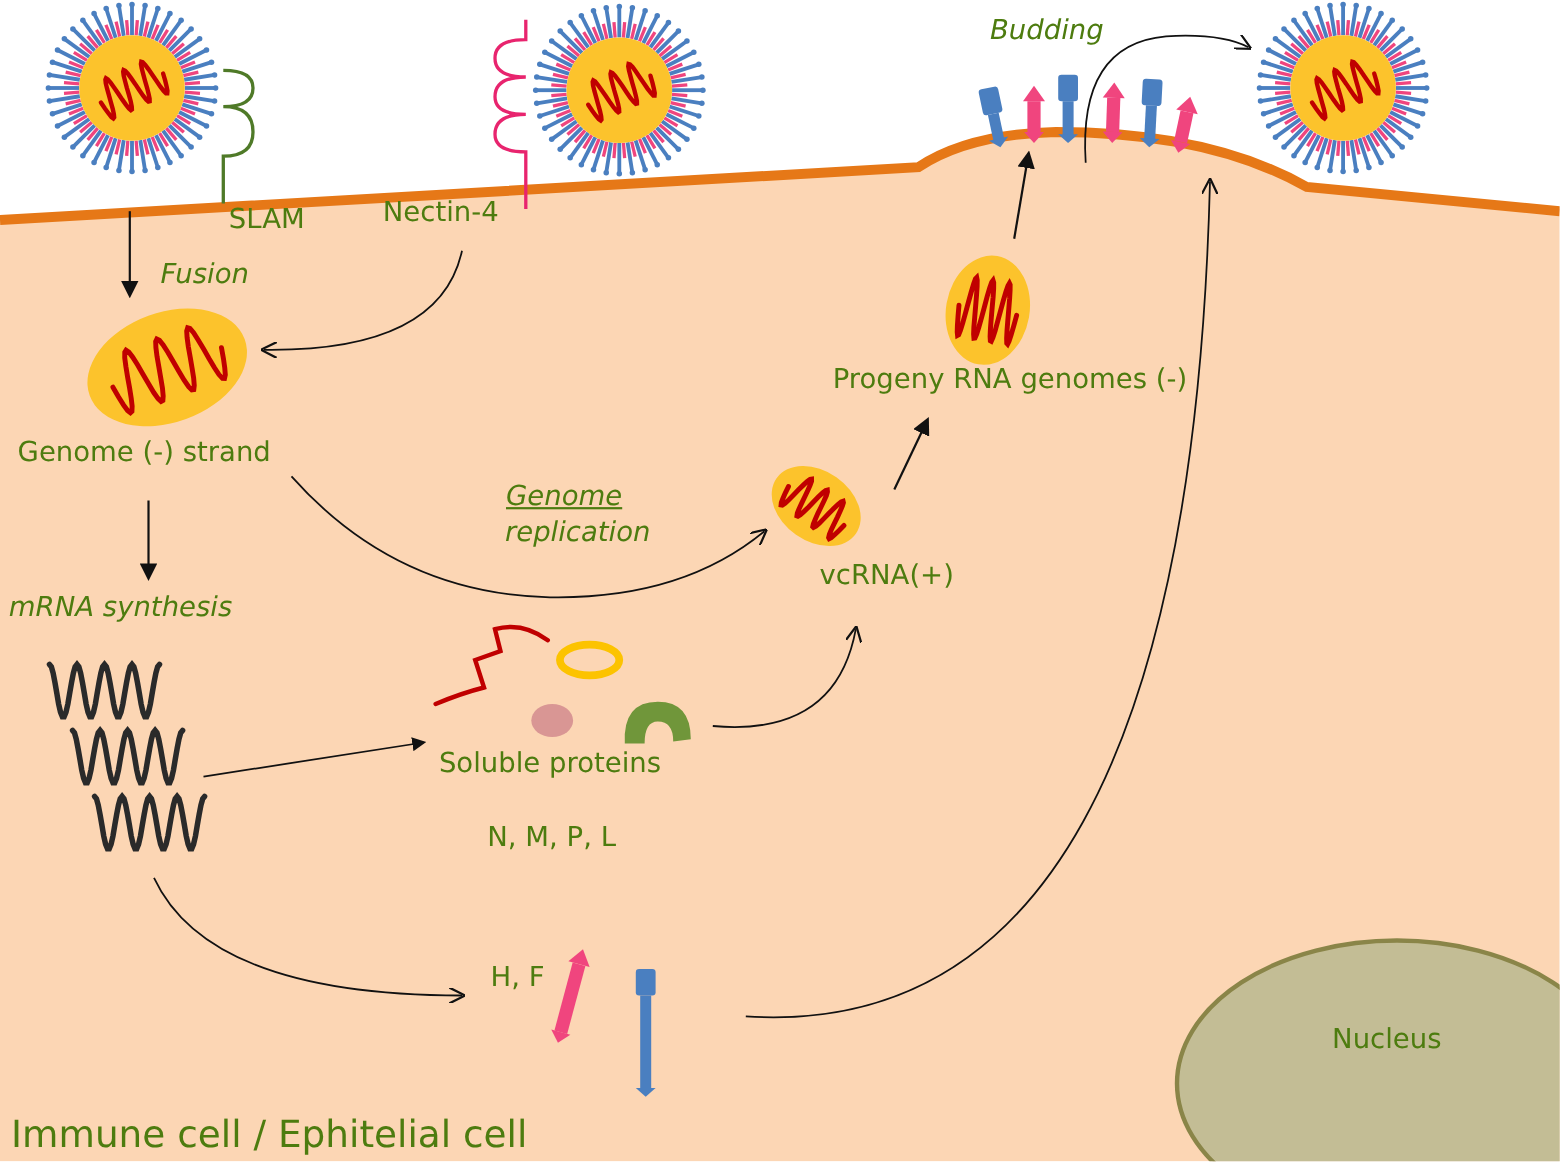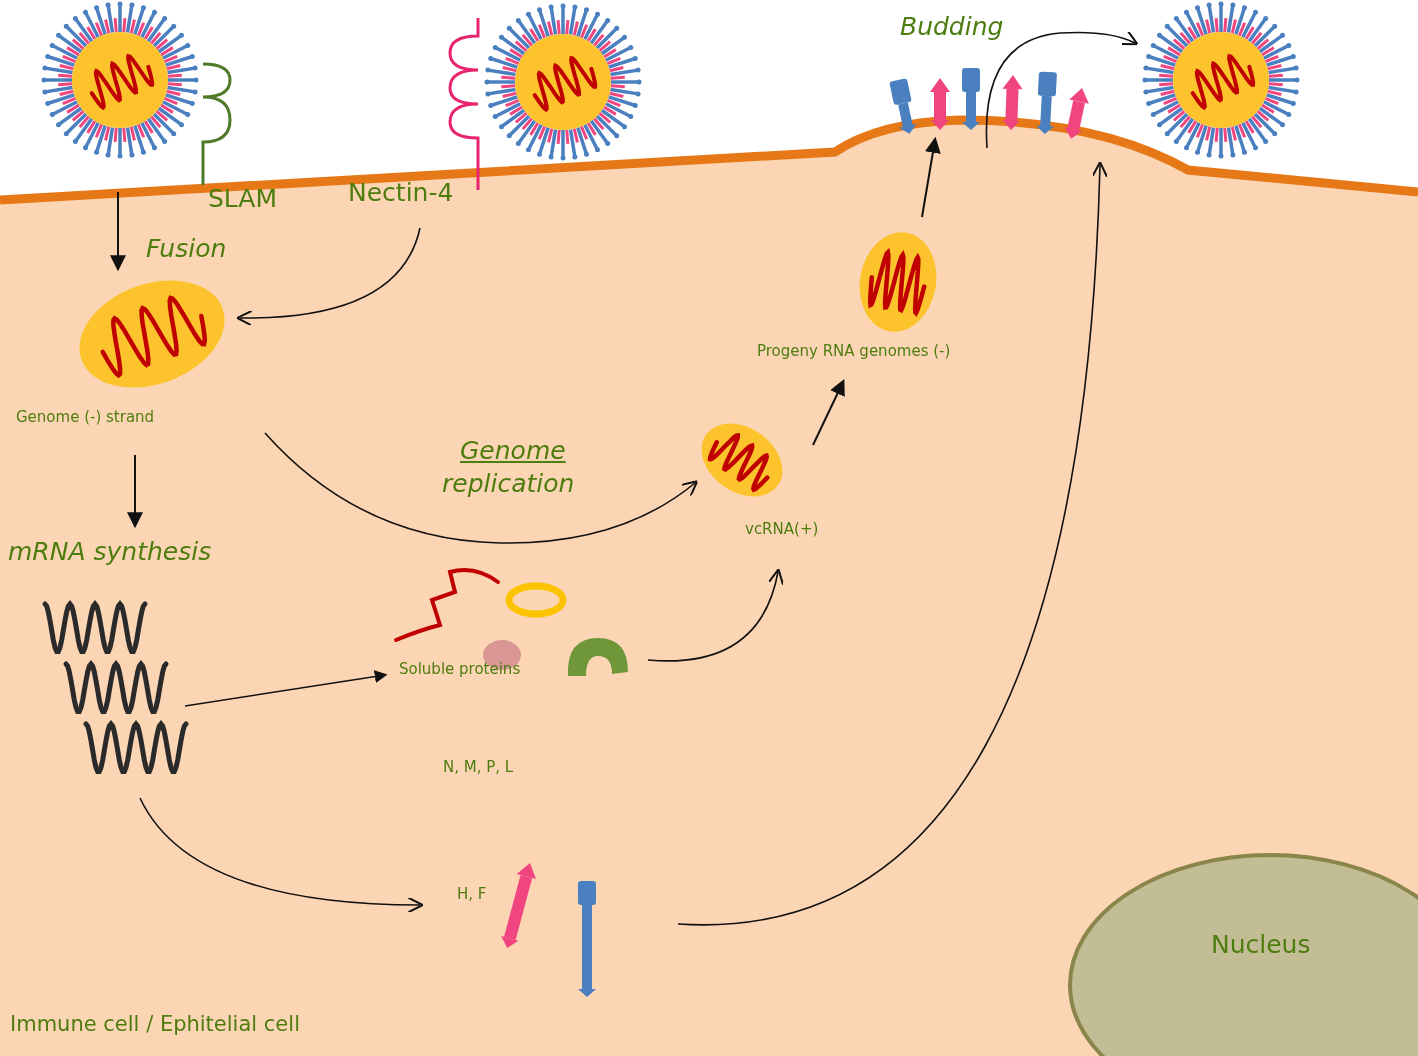--- a/index.html
+++ b/index.html
@@ -1,22 +1,22 @@
 <!DOCTYPE html>
 <html><head>
 <meta charset="utf-8">
 <style>
   html, body { margin: 0; padding: 0; background: #ffffff; }
   #stage { position: relative; width: 1418px; height: 1056px; overflow: hidden; background: #ffffff; }
   #diagram { position: absolute; left: 0; top: 0; }
   .lbl { position: absolute; font-family: "DejaVu Sans", sans-serif; color: #4d7c0f; white-space: nowrap; }
   .it { font-style: italic; }
   .f26 { font-size: 25px; }
-  .f24 { font-size: 15px; margin-top: 12px; }
-  .f27 { font-size: 21px; }
+  .f24 { font-size: 25px; }
+  .f27 { font-size: 34px; }
 </style>
 </head>
 <body>
 
 <div id="stage">
   <svg id="diagram" width="1418" height="1056" viewBox="0 0 1418 1056">
     <defs>
       <marker id="arr" viewBox="0 0 10 10" refX="8" refY="5" markerWidth="9" markerHeight="9" orient="auto-start-reverse">
         <path d="M0,0 L10,5 L0,10" fill="none" stroke="#111" stroke-width="1.4"></path>
       </marker>
@@ -493,22 +493,22 @@
         </g>
       </g>
   </svg>
 
   <div class="lbl f26" style="left:208px;top:184px;">SLAM</div>
   <div class="lbl f26" style="left:348px;top:178px;">Nectin-4</div>
   <div class="lbl f26 it" style="left:146px;top:234px;">Fusion</div>
   <div class="lbl f24" style="left:16px;top:396px;">Genome (-) strand</div>
   <div class="lbl f26 it" style="left:8px;top:537px;">mRNA synthesis</div>
   <div class="lbl f26 it" style="left:460px;top:436px;text-decoration:underline;">Genome</div>
-  <div class="lbl f26 it" style="left:442px;top:469px;">replication</div>
+  <div class="lbl f26 it" style="left:459px;top:469px;">replication</div>
   <div class="lbl f24" style="left:745px;top:508px;">vcRNA(+)</div>
   <div class="lbl f24" style="left:757px;top:330px;">Progeny RNA genomes (-)</div>
   <div class="lbl f26 it" style="left:900px;top:12px;">Budding</div>
-  <div class="lbl f24" style="left:399px;top:648px;">Soluble proteins</div>
+  <div class="lbl f24" style="left:399px;top:679px;">Soluble proteins</div>
   <div class="lbl f24" style="left:443px;top:746px;">N, M, P, L</div>
-  <div class="lbl f24" style="left:457px;top:873px;">H, F</div>
+  <div class="lbl f24" style="left:446px;top:873px;">H, F</div>
   <div class="lbl f26" style="left:1211px;top:930px;">Nucleus</div>
   <div class="lbl f27" style="left:10px;top:1012px;">Immune cell / Ephitelial cell</div>
 </div>
 
 </body></html>

